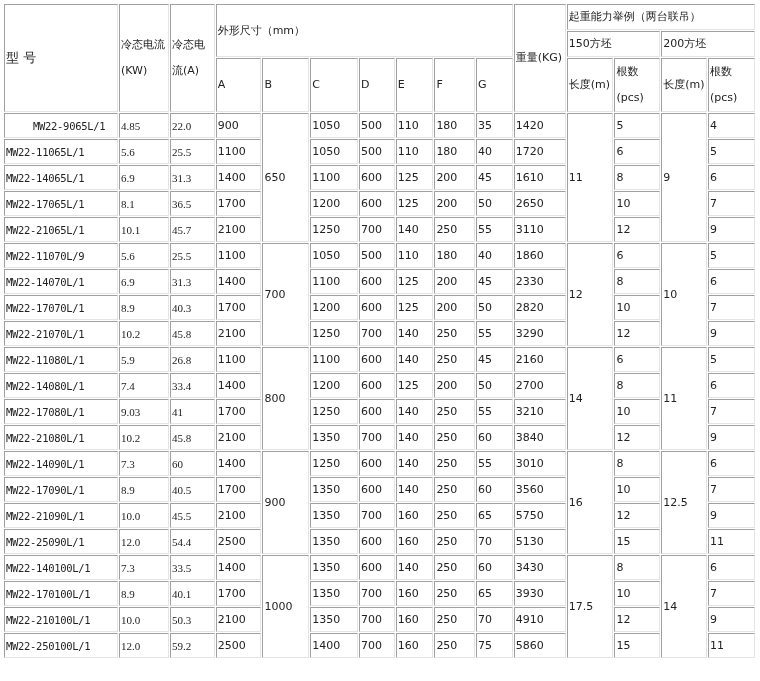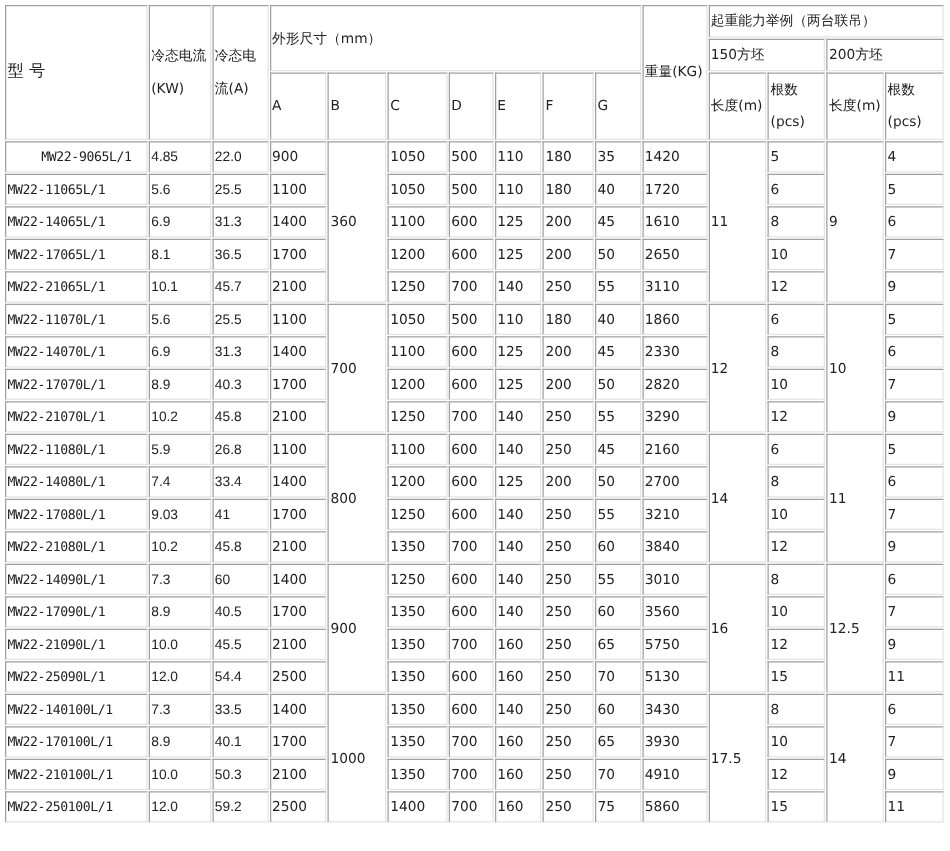--- a/index.html
+++ b/index.html
@@ -21,21 +21,21 @@
     white-space: nowrap;
     overflow: hidden;
     line-height: 14px;
   }
   tr.body-row td { height: 23px; }
   td.hdr-tall { height: 50px; }
   td.hdr-model { font-size: 13px; margin-top: 44px; }
   .hdr-wrap { white-space: normal !important; line-height: 26px !important; }
   td.model-cell { font-family: "DejaVu Sans Mono", monospace; font-size: 10.5px; letter-spacing: -0.3px; }
   td.model-cell.indent { padding-left: 28px; }
-  .mono { font-family: Liberation Sans, sans-serif; font-size: 11px; }
+  .mono { font-family: Liberation Serif, serif; font-size: 11px; }
 </style>
 </head>
 <body>
 
 <table class="spec">
   <colgroup>
     <col style="width:112px">
       <col style="width:49px">
       <col style="width:44px">
     <col style="width:45px">
@@ -77,21 +77,21 @@
       <td>长度(m)</td>
       <td class="hdr-wrap">根数(pcs)</td>
     </tr>
   </thead>
   <tbody id="tbody">
       <tr class="body-row">
         <td class="model-cell indent">MW22-9065L/1</td>
         <td class="mono">4.85</td>
         <td class="mono">22.0</td>
         <td>900</td>
-        <td rowspan="5">360</td>
+        <td rowspan="5">650</td>
         <td>1050</td>
         <td>500</td>
         <td>110</td>
         <td>180</td>
         <td>35</td>
         <td>1420</td>
         <td rowspan="5">11</td>
         <td>5</td>
         <td rowspan="5">9</td>
         <td>4</td>
@@ -146,21 +146,21 @@
         <td>1250</td>
         <td>700</td>
         <td>140</td>
         <td>250</td>
         <td>55</td>
         <td>3110</td>
         <td>12</td>
         <td>9</td>
       </tr>
       <tr class="body-row">
-        <td class="model-cell">MW22-11070L/1</td>
+        <td class="model-cell">MW22-11070L/9</td>
         <td class="mono">5.6</td>
         <td class="mono">25.5</td>
         <td>1100</td>
         <td rowspan="4">700</td>
         <td>1050</td>
         <td>500</td>
         <td>110</td>
         <td>180</td>
         <td>40</td>
         <td>1860</td>

